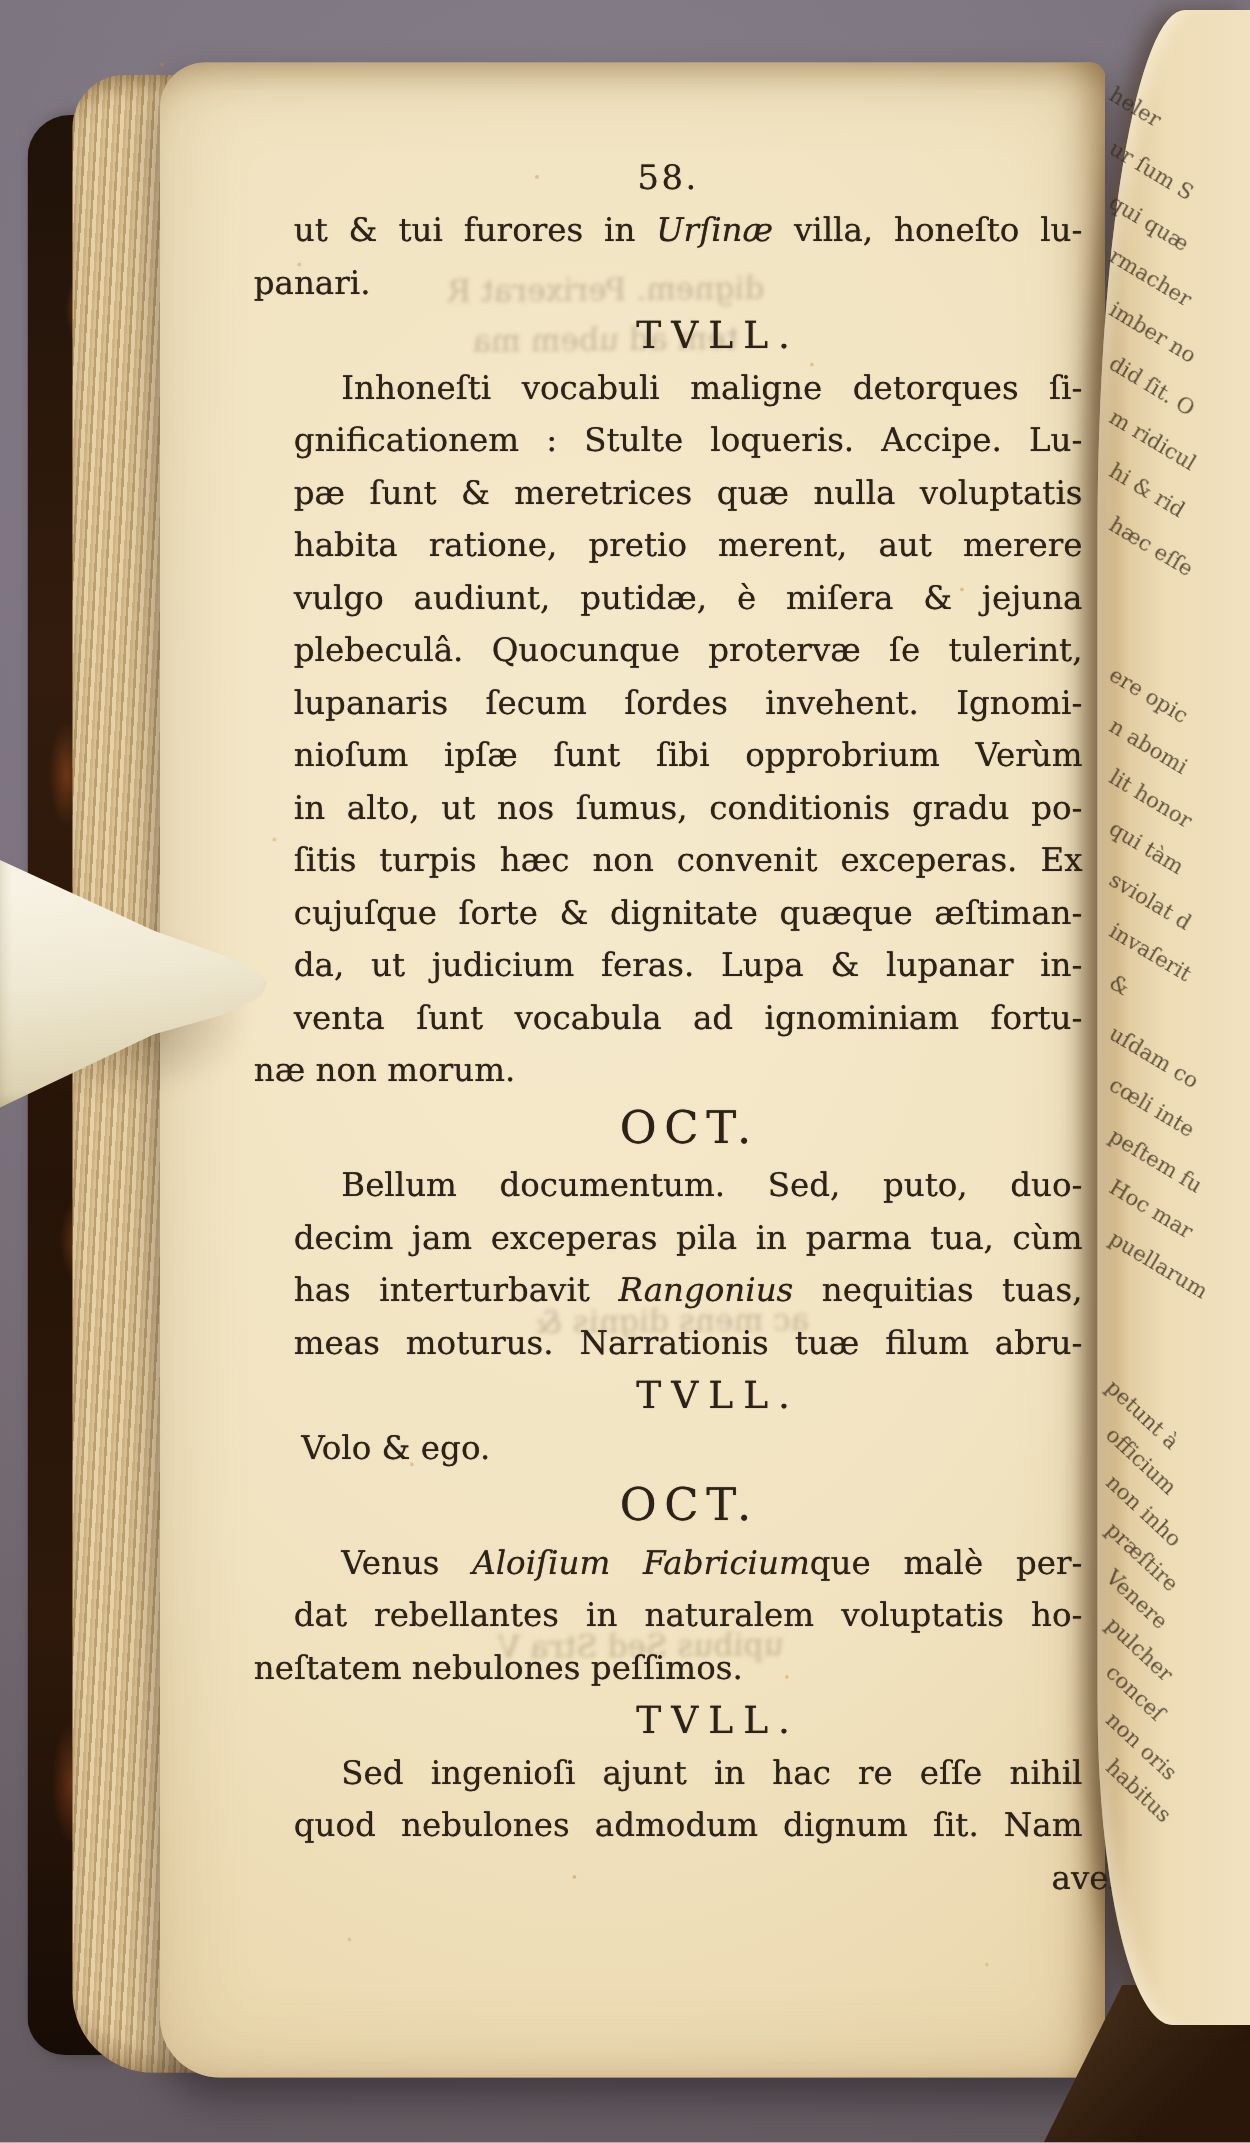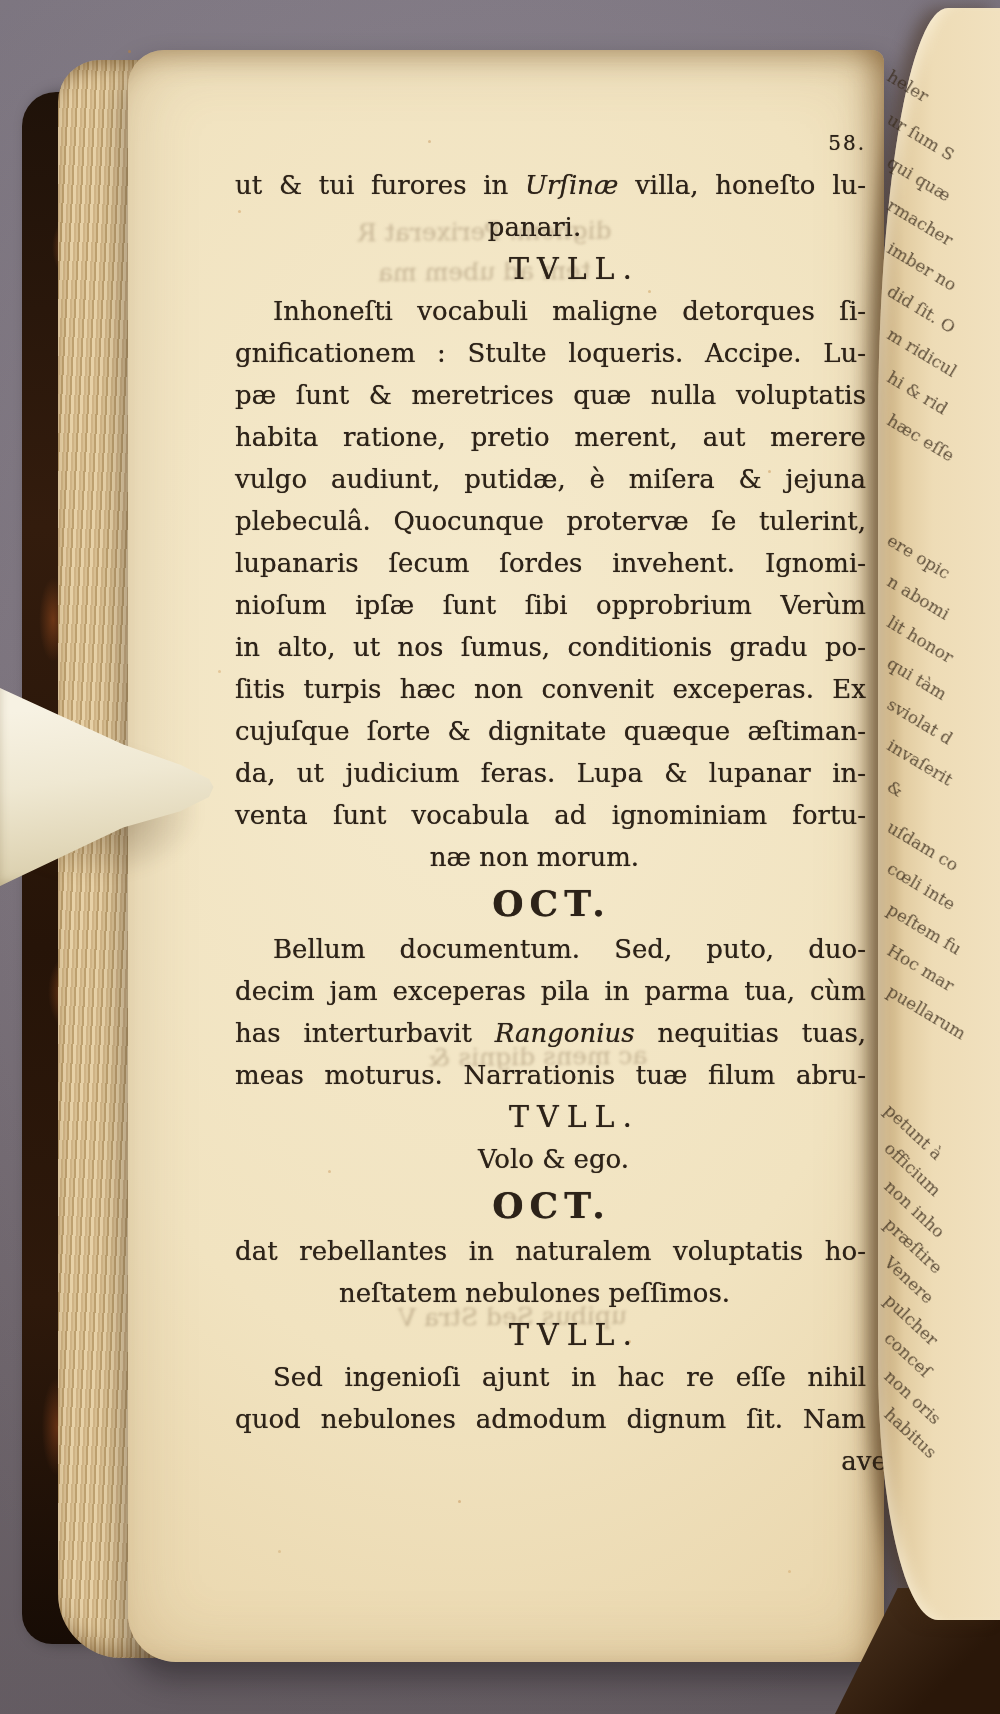--- a/index.html
+++ b/index.html
@@ -50,28 +50,28 @@
       500px 1290px 0 rgba(200,140,70,.4),330px 1450px 0 rgba(185,125,60,.4),
       660px 1520px 0 rgba(200,145,75,.35),150px 1500px 0 rgba(190,135,65,.3);}
 
   
   .ghost{position:absolute;transform:scaleX(-1) rotate(.6deg);color:rgba(125,103,70,.38);
     filter:blur(1.6px);font-size:25px;white-space:nowrap;z-index:0;}
 
   
   .textblock{position:absolute;left:75px;top:72px;width:663px;color:#2c2218;z-index:1;
     text-shadow:0 0 .7px rgba(44,34,24,.75);}
-  .line{height:42px;line-height:42px;font-size:26px;white-space:normal;text-align:center;}
+  .line{height:42px;line-height:42px;font-size:26px;white-space:normal;}
   .just{text-align:justify;text-align-last:justify;margin-left:32px;}
   .indent{text-indent:38px;}
   .it{font-style:italic;}
-  .pagenum{height:42px;line-height:42px;font-size:20px;text-align:right;letter-spacing:2px;}
+  .pagenum{height:42px;line-height:42px;font-size:27px;text-align:center;letter-spacing:2px;}
   .h-tvll{height:42px;line-height:42px;font-size:30px;font-weight:normal;letter-spacing:8px;
     text-align:center;padding-left:80px;}
-  .h-oct{height:50px;line-height:50px;font-size:36px;font-weight:bold;letter-spacing:6px;
+  .h-oct{height:50px;line-height:50px;font-size:36px;font-weight:normal;letter-spacing:6px;
     text-align:center;padding-left:34px;}
   .catchword{text-align:right;margin-right:-42px;}
 
   
   .curl{
     position:absolute;right:0;top:8px;width:122px;height:1612px;z-index:4;
     background:linear-gradient(90deg,#a98c5f 0,#c9ae7f 8px,#e3cda2 26px,#eedcb6 55px,#f1e1bf 100%);
     border-radius:70px 0 0 60px / 420px 0 0 260px;
     box-shadow:-10px 0 16px rgba(60,38,15,.45), inset 12px 0 14px -8px rgba(255,248,230,.6);
   }
@@ -130,20 +130,21 @@
         <div class="line just"><span>venta ſunt vocabula ad ignominiam fortu-</span></div>
         <div class="line"><span>næ non morum.</span></div>
         <div class="line h-oct">OCT.</div>
         <div class="line just indent"><span>Bellum documentum. Sed, puto, duo-</span></div>
         <div class="line just"><span>decim jam exceperas pila in parma tua, cùm</span></div>
         <div class="line just"><span>has interturbavit </span><span class="it">Rangonius</span><span> nequitias tuas,</span></div>
         <div class="line just"><span>meas moturus. Narrationis tuæ filum abru-</span></div>
         <div class="line h-tvll">TVLL.</div>
         <div class="line indent"><span>Volo &amp; ego.</span></div>
         <div class="line h-oct">OCT.</div>
+        <div class="line just indent"><span>Venus </span><span class="it">Aloiſium Fabricium</span><span>que malè per-</span></div>
         <div class="line just"><span>dat rebellantes in naturalem voluptatis ho-</span></div>
         <div class="line"><span>neſtatem nebulones peſſimos.</span></div>
         <div class="line h-tvll">TVLL.</div>
         <div class="line just indent"><span>Sed ingenioſi ajunt in hac re eſſe nihil</span></div>
         <div class="line just"><span>quod nebulones admodum dignum ſit. Nam</span></div>
         <div class="line catchword">aver-</div>
       </div>
   </div>
 </div>
 

